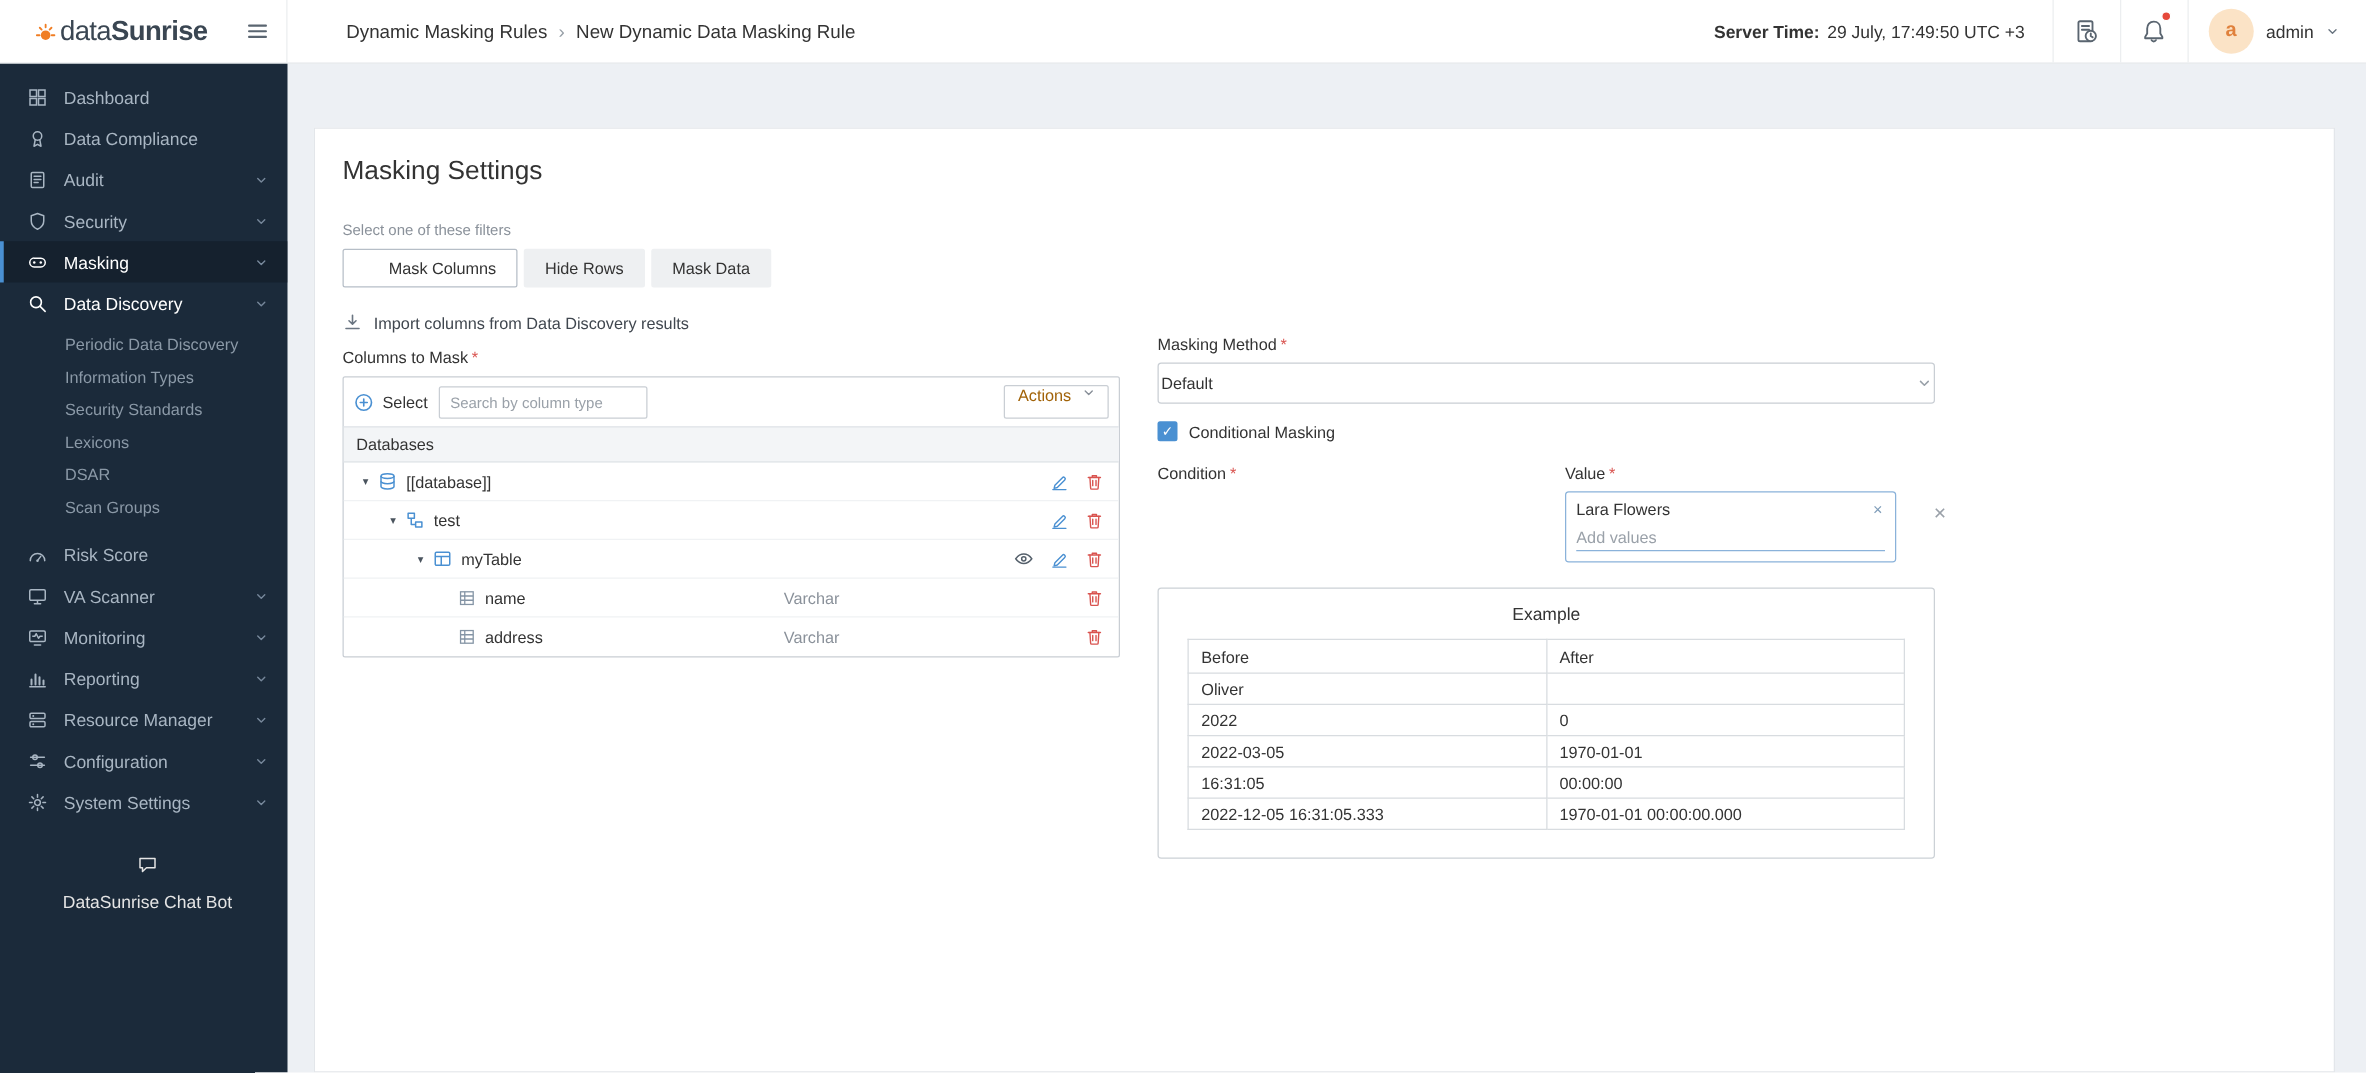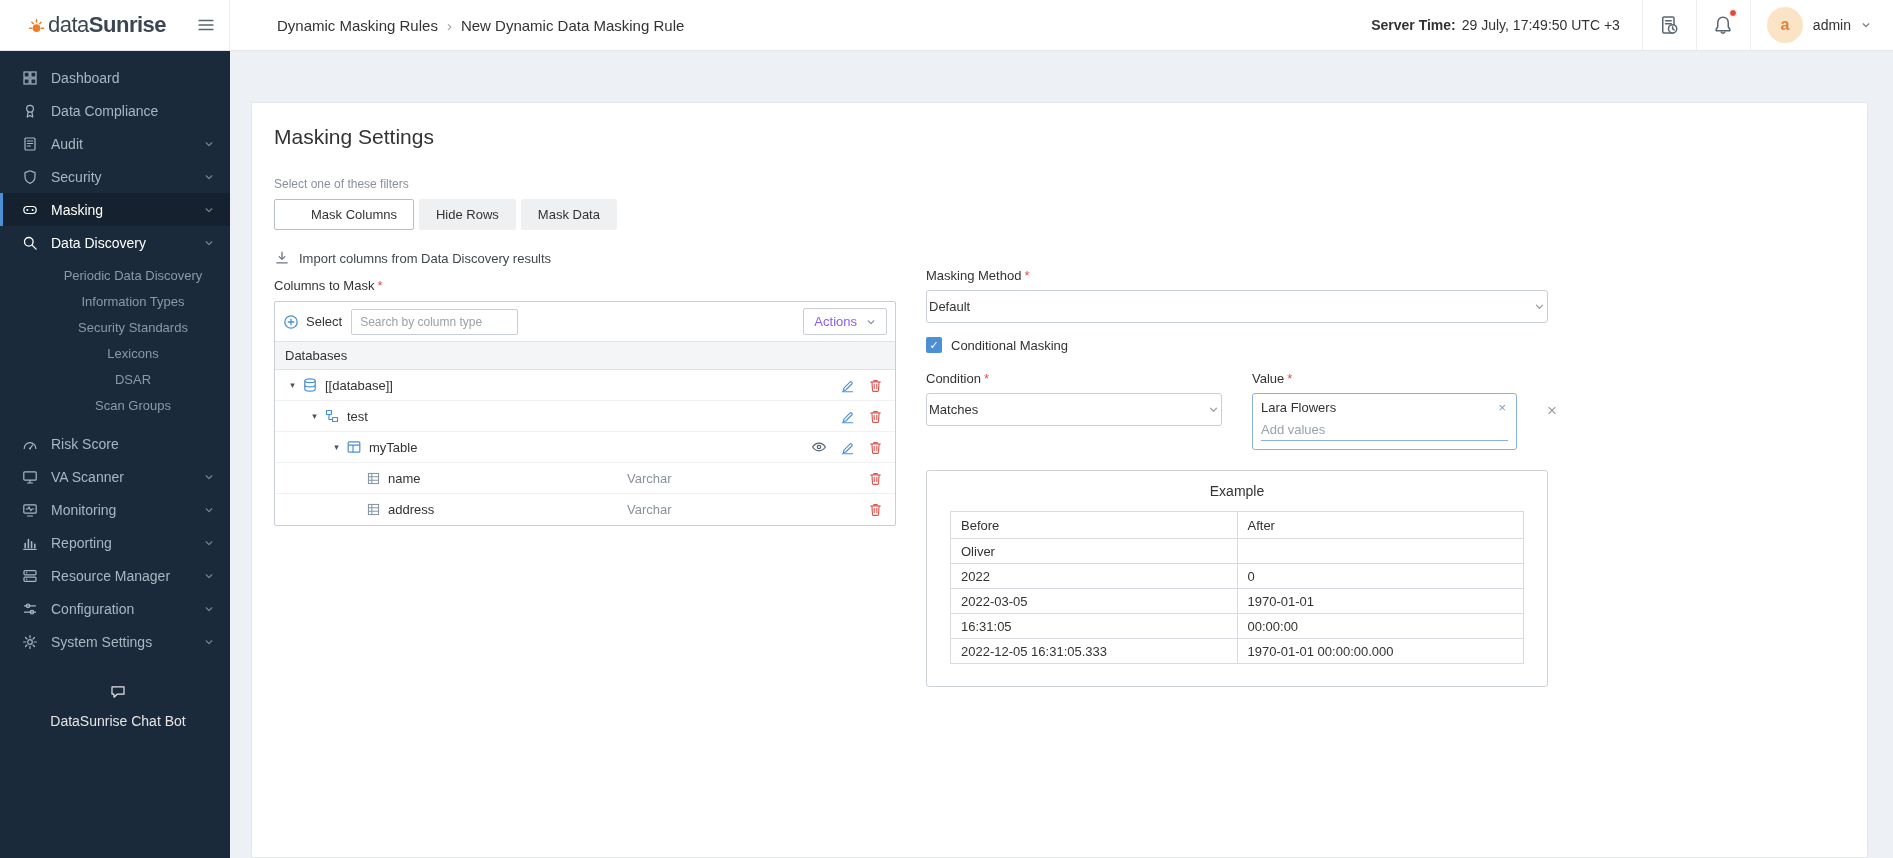--- a/index.html
+++ b/index.html
@@ -26,21 +26,21 @@
   .tb-icon .dot { position:absolute; top:9px; right:13px; width:8px; height:8px; border-radius:50%; background:var(--notification-red,#e6493b); border:1.5px solid #fff; }
   .user-block { height:100%; display:flex; align-items:center; gap:10px; padding:0 22px 0 16px; border-left:1px solid #eceef0; cursor:pointer; }
   .avatar { width:36px; height:36px; border-radius:50%; background:#fbe3c6; color:#e0813c; font-weight:700; font-size:16px; display:flex; align-items:center; justify-content:center; }
   .user-name { font-size:14px; }
   .user-caret { color:#6b7682; }
 
   
   .shell { display:flex; height:807px; }
 
   
-  .sidebar { width:230px; flex:0 0 230px; background:var(--sidebar-bg,#1b2a3a); color:#a9b6c3; padding-top:10px; overflow:hidden;text-align:center; }
+  .sidebar { width:230px; flex:0 0 230px; background:var(--sidebar-bg,#1b2a3a); color:#a9b6c3; padding-top:10px; overflow:hidden; }
   .nav-item { height:33px; display:flex; align-items:center; gap:13px; padding:0 16px 0 22px; font-size:14px; cursor:pointer; }
   .nav-item .chev { margin-left:auto; color:#76879a; }
   .nav-item.active { color:#fff; background:#15212e; box-shadow:inset 3px 0 0 var(--accent,#4a90d2); }
   .nav-item.open { color:#fff; }
   .subnav { padding:4px 0 8px; }
   .subnav-item { padding:5px 16px 5px 52px; font-size:13px; color:#8b99a7; cursor:pointer; line-height:16px; }
   .chat-item { margin-top:26px; color:#e5e5e5;flex-direction:column; }
 
   
   .content { flex:1; padding:51px 25px 0 21px; overflow:hidden; }
@@ -57,21 +57,21 @@
   .field-label { font-size:13px; color:#333; margin-bottom:7px; }
   .req { color:var(--danger,#d9534f); margin-left:3px; }
 
   
   .tree-panel { border:1px solid #c9ced4; border-radius:2px; margin-top:8px; }
   .tree-head { display:flex; align-items:center; gap:9px; padding:6px 8px; }
   .select-add { display:flex; align-items:center; gap:7px; cursor:pointer; }
   .select-add .ic { color:var(--accent,#4a90d2); }
   .search-input { width:167px; height:26px; border:1px solid #c9ced4; border-radius:2px; padding:0 8px; font:12px "Liberation Sans",sans-serif; color:#333; }
   .search-input::placeholder { color:#9aa1a9; }
-  .actions-btn { margin-left:auto; display:flex; align-items:center; gap:9px; height:27px; padding:0 10px; background:#fff; border:1px solid #c9ced4; border-radius:2px; font:13px "Liberation Sans",sans-serif; color:#8b5cf6; cursor:pointer; }
+  .actions-btn { margin-left:auto; display:flex; align-items:flex-start; gap:9px; height:27px; padding:0 10px; background:#fff; border:1px solid #c9ced4; border-radius:2px; font:13px "Liberation Sans",sans-serif; color:#a16207; cursor:pointer; }
   .actions-btn .chev { color:#8a919a; }
   .tree-group { background:#f3f5f7; border-top:1px solid #dfe3e7; border-bottom:1px solid #dfe3e7; padding:6px 10px; font-size:13px; }
   .tree-row { position:relative; height:31px; display:flex; align-items:center; border-bottom:1px solid #f0f2f4; }
   .tree-row:last-child { border-bottom:none; }
   .tree-caret { width:15px; text-align:center; font-size:9px; color:#4a545e; cursor:pointer; }
   .tree-row .node-ic { margin:0 7px 0 2px; }
   .tree-label { color:#333; }
   .tree-type { position:absolute; left:352px; color:#8a919a; }
   .row-actions { position:absolute; right:12px; display:flex; align-items:center; gap:13px; }
   .row-actions .ic { cursor:pointer; }
@@ -535,26 +535,20 @@
 
         <div class="check-row">
           <span class="checkbox">✓</span>
           <span>Conditional Masking</span>
         </div>
 
         <div class="cond-row">
           <div class="cond-col">
             <div class="field-label">
               <span>Condition</span><span class="req">*</span>
-            </div>
-            <div class="select-box">
-              <span>Matches</span>
-              <svg class="ic chev" width="11" height="11">
-                  <use href="#i-chev-down"></use>
-                </svg>
             </div>
           </div>
           <div class="val-col">
             <div class="field-label">
               <span>Value</span><span class="req">*</span>
             </div>
             <div class="value-box">
               <div class="tag-row">
                 <span>Lara Flowers</span>
                 <span class="tag-x">×</span>

